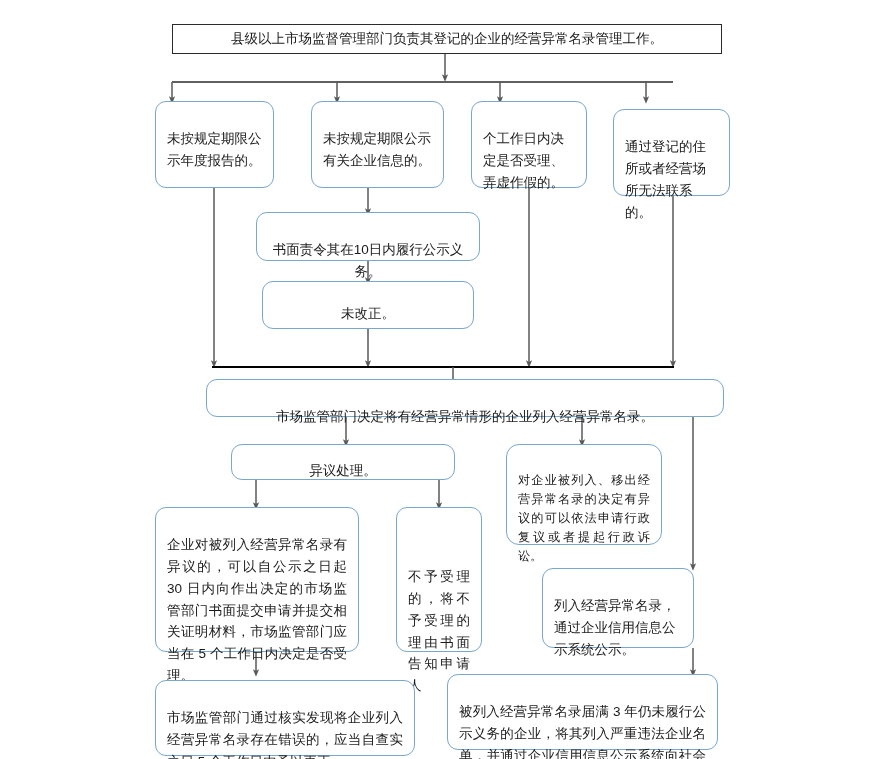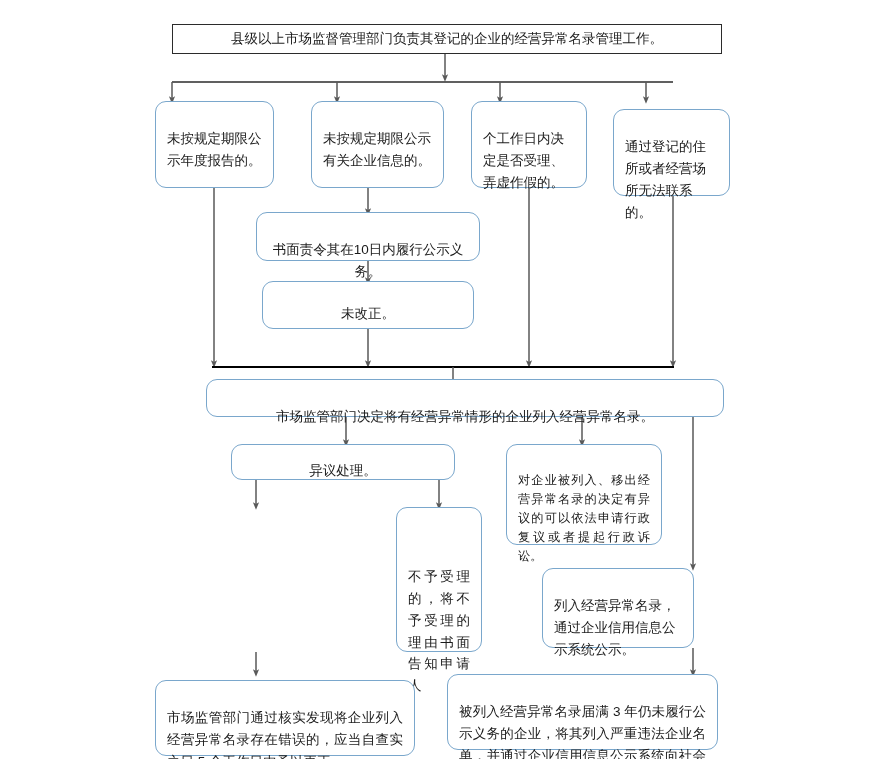--- a/index.html
+++ b/index.html
@@ -150,26 +150,29 @@
   </div>
 
   <div class="node rounded center" style="left:206px; top:379px; width:518px; height:38px; align-items:flex-start;">
     <span class="txt">市场监管部门决定将有经营异常情形的企业列入经营异常名录。</span>
   </div>
 
   <div class="node rounded center" style="left:231px; top:444px; width:224px; height:34px; align-items:center;">
     <span class="txt">异议处理。</span>
   </div>
 
+  <div class="node rounded justify" style="left:155px; top:507px; width:204px; height:145px;">
+    <span class="txt">企业对被列入经营异常名录有异议的，可以自公示之日起 30 日内向作出决定的市场监管部门书面提交申请并提交相关证明材料，市场监管部门应当在 5 个工作日内决定是否受理。</span>
+  </div>
 
   <div class="node rounded just-all" style="left:396px; top:507px; width:86px; height:145px;">
     <span class="txt">不予受理的，将不予受理的理由书面告知申请人。</span>
   </div>
 
-  <div class="node rounded small justify" style="left:506px; top:444px; width:156px; height:101px;">
+  <div class="node rounded small justify" style="left:506px; top:444px; width:156px; height:101px;border-radius:13px;">
     <span class="txt">对企业被列入、移出经营异常名录的决定有异议的可以依法申请行政复议或者提起行政诉讼。</span>
   </div>
 
   <div class="node rounded" style="left:542px; top:568px; width:152px; height:80px;">
     <span class="txt">列入经营异常名录，通过企业信用信息公示系统公示。</span>
   </div>
 
   <div class="node rounded justify" style="left:155px; top:674px; width:260px; height:76px;margin-top:6px;">
     <span class="txt">市场监管部门通过核实发现将企业列入经营异常名录存在错误的，应当自查实之日 5 个工作日内予以更正。</span>
   </div>

